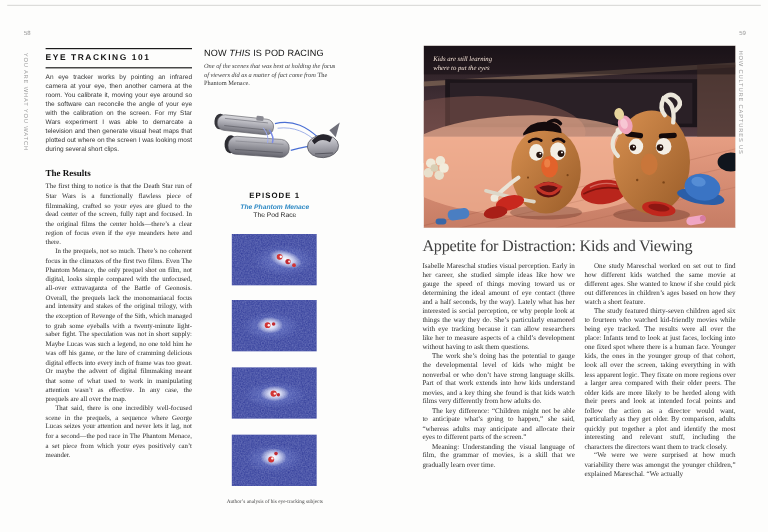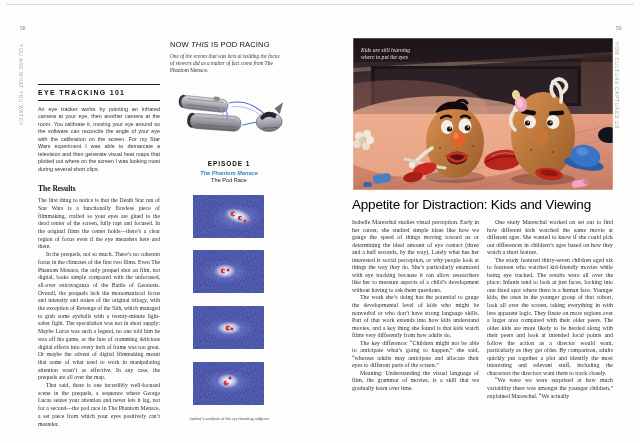--- a/index.html
+++ b/index.html
@@ -14,21 +14,21 @@
   .pagenum.left { left:20px; top:25px; }
   .pagenum.right { left:616px; top:25px; }
   .running-head {
     position:absolute; writing-mode:vertical-rl; font-family:"Liberation Sans", sans-serif;
     font-size:4.8px; letter-spacing:0.7px; color:#9b9b9b; white-space:nowrap;
   }
   .running-head.left { left:18px; top:44px; }
   .running-head.right { left:614px; top:42px; }
 
   
-  .col-left { position:absolute; left:38px; top:40px; width:122px;margin-top:44px; }
+  .col-left { position:absolute; left:38px; top:40px; width:122px; }
   .rule-thick { height:1.4px; background:#1c1c1c; margin-bottom:4px; }
   .rule-thin  { height:0.8px; background:#1c1c1c; margin-top:3.5px; }
   .box-title { font-family:"Liberation Sans", sans-serif; font-weight:bold; font-size:7px; letter-spacing:1.3px; color:#111; }
   .box-intro { margin-top:5px; font-family:"Liberation Sans", sans-serif; font-size:5.4px; line-height:7.5px; text-align:justify; color:#333; }
   .results-h { margin-top:11px; font-size:7.5px; font-weight:bold; color:#111; }
   .serif-body p { font-size:5.7px; line-height:7.7px; text-align:justify; color:#2e2e2e; }
   .serif-body p.indent { text-indent:8px; }
   .serif-body { margin-top:4px; }
 
   
@@ -44,21 +44,21 @@
   .scene-title { margin-top:1.5px; font-family:"Liberation Sans", sans-serif; font-size:5.6px; color:#222; }
   .heatmap { position:absolute; left:23px; width:71px; height:43px; display:block; }
   .hm1 { top:155px; } .hm2 { top:210px; } .hm3 { top:266px; } .hm4 { top:322px; }
   .heatmap svg { width:100%; height:100%; display:block; }
   .hm-caption { position:absolute; left:0; top:376px; width:118px; text-align:center; font-size:5px; color:#4a4a4a; transform:scale(0.88); }
 
   
   .photo { position:absolute; left:353px; top:38px; width:260px; height:152px; }
   .photo svg { width:100%; height:100%; display:block; }
   .photo-caption { position:absolute; left:361px; top:47px; width:90px; font-style:italic; font-size:5.6px; line-height:6.8px; color:#f3e5da; text-shadow:0 0 1px rgba(40,10,10,.4); }
-  .article-title { position:absolute; left:352px; top:197px; width:262px; font-family:Liberation Sans, sans-serif; font-size:13.5px; letter-spacing:-0.2px; color:#000000; white-space:nowrap; }
+  .article-title { position:absolute; left:352px; top:197px; width:262px; font-family:Liberation Serif, serif; font-size:13.5px; letter-spacing:-0.2px; color:#404040; white-space:nowrap; }
   .rcol { position:absolute; top:219px; width:127px; }
   .rcol p { font-size:5.9px; line-height:7.55px; text-align:justify; color:#2e2e2e; }
   .rcol p.indent { text-indent:8px; }
   .rcol1 { left:352px; } .rcol2 { left:487px; width:126px; }
 </style>
 </head>
 <body>
 
 <div id="spread">
   <div class="hairline-top"></div>

